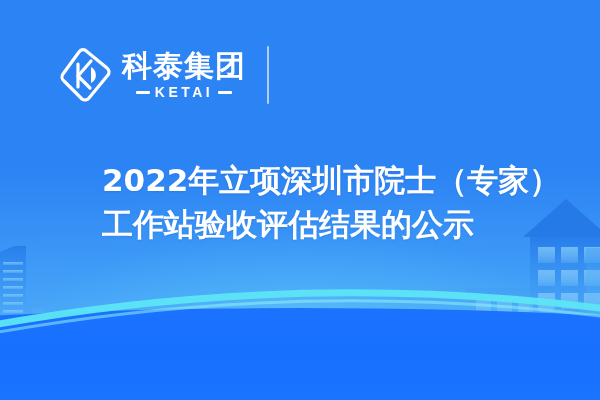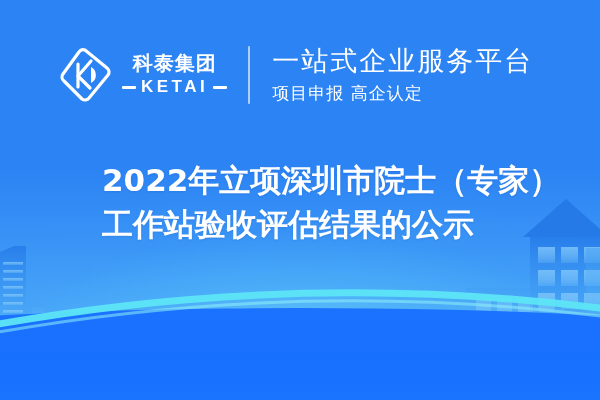--- a/index.html
+++ b/index.html
@@ -41,28 +41,28 @@
     position:absolute; left:0; top:0; width:600px; height:150px;
     display:flex; align-items:center;
   }
   .logo-block {
     display:flex; align-items:center; margin-left:58px;
   }
   .logo-mark { width:56px; height:60px; flex:0 0 auto; }
   .logo-mark svg { width:100%; height:100%; display:block; }
   .logo-words { margin-left:8px; display:flex; flex-direction:column; align-items:center; }
   .logo-cn {
-    font-size:20px; font-weight:700; color:#ffffff; letter-spacing:1px;
+    font-size:30px; font-weight:700; color:#ffffff; letter-spacing:1px;
     line-height:1.05; white-space:nowrap;
     font-family:"DejaVu Sans","Liberation Sans",sans-serif;
   }
   .logo-en-row { display:flex; align-items:center; gap:5px; margin-top:3px; }
   .logo-dash { width:14px; height:3px; background:#fff; border-radius:1px; }
   .logo-en {
-    font-size:17px; font-weight:700; color:#ffffff; letter-spacing:3.5px;
+    font-size:14px; font-weight:700; color:#ffffff; letter-spacing:3.5px;
     white-space:nowrap; font-family:"Liberation Sans",sans-serif;
   }
   .divider {
     width:2px; height:58px; background:rgba(255,255,255,0.62);
     margin-left:21px; flex:0 0 auto; border-radius:1px;
   }
   .tagline { margin-left:22px; display:flex; flex-direction:column; justify-content:center; }
   .tagline-main {
     font-size:27px; color:#ffffff; letter-spacing:2px; line-height:1.2;
     white-space:nowrap; font-family:"DejaVu Sans","Liberation Sans",sans-serif;
@@ -204,21 +204,17 @@
         <div class="logo-en-row">
           <span class="logo-dash"></span>
           <span class="logo-en">KETAI</span>
           <span class="logo-dash"></span>
         </div>
       </div>
     </div>
 
     <div class="divider"></div>
 
-    <div class="tagline">
-      <div class="tagline-main">一站式企业服务平台</div>
-      <div class="tagline-sub">项目申报 高企认定</div>
-    </div>
   </div>
 
   <h1 class="title">2022年立项深圳市院士（专家）工作站验收评估结果的公示</h1>
 
 </div>
 
 </body></html>

